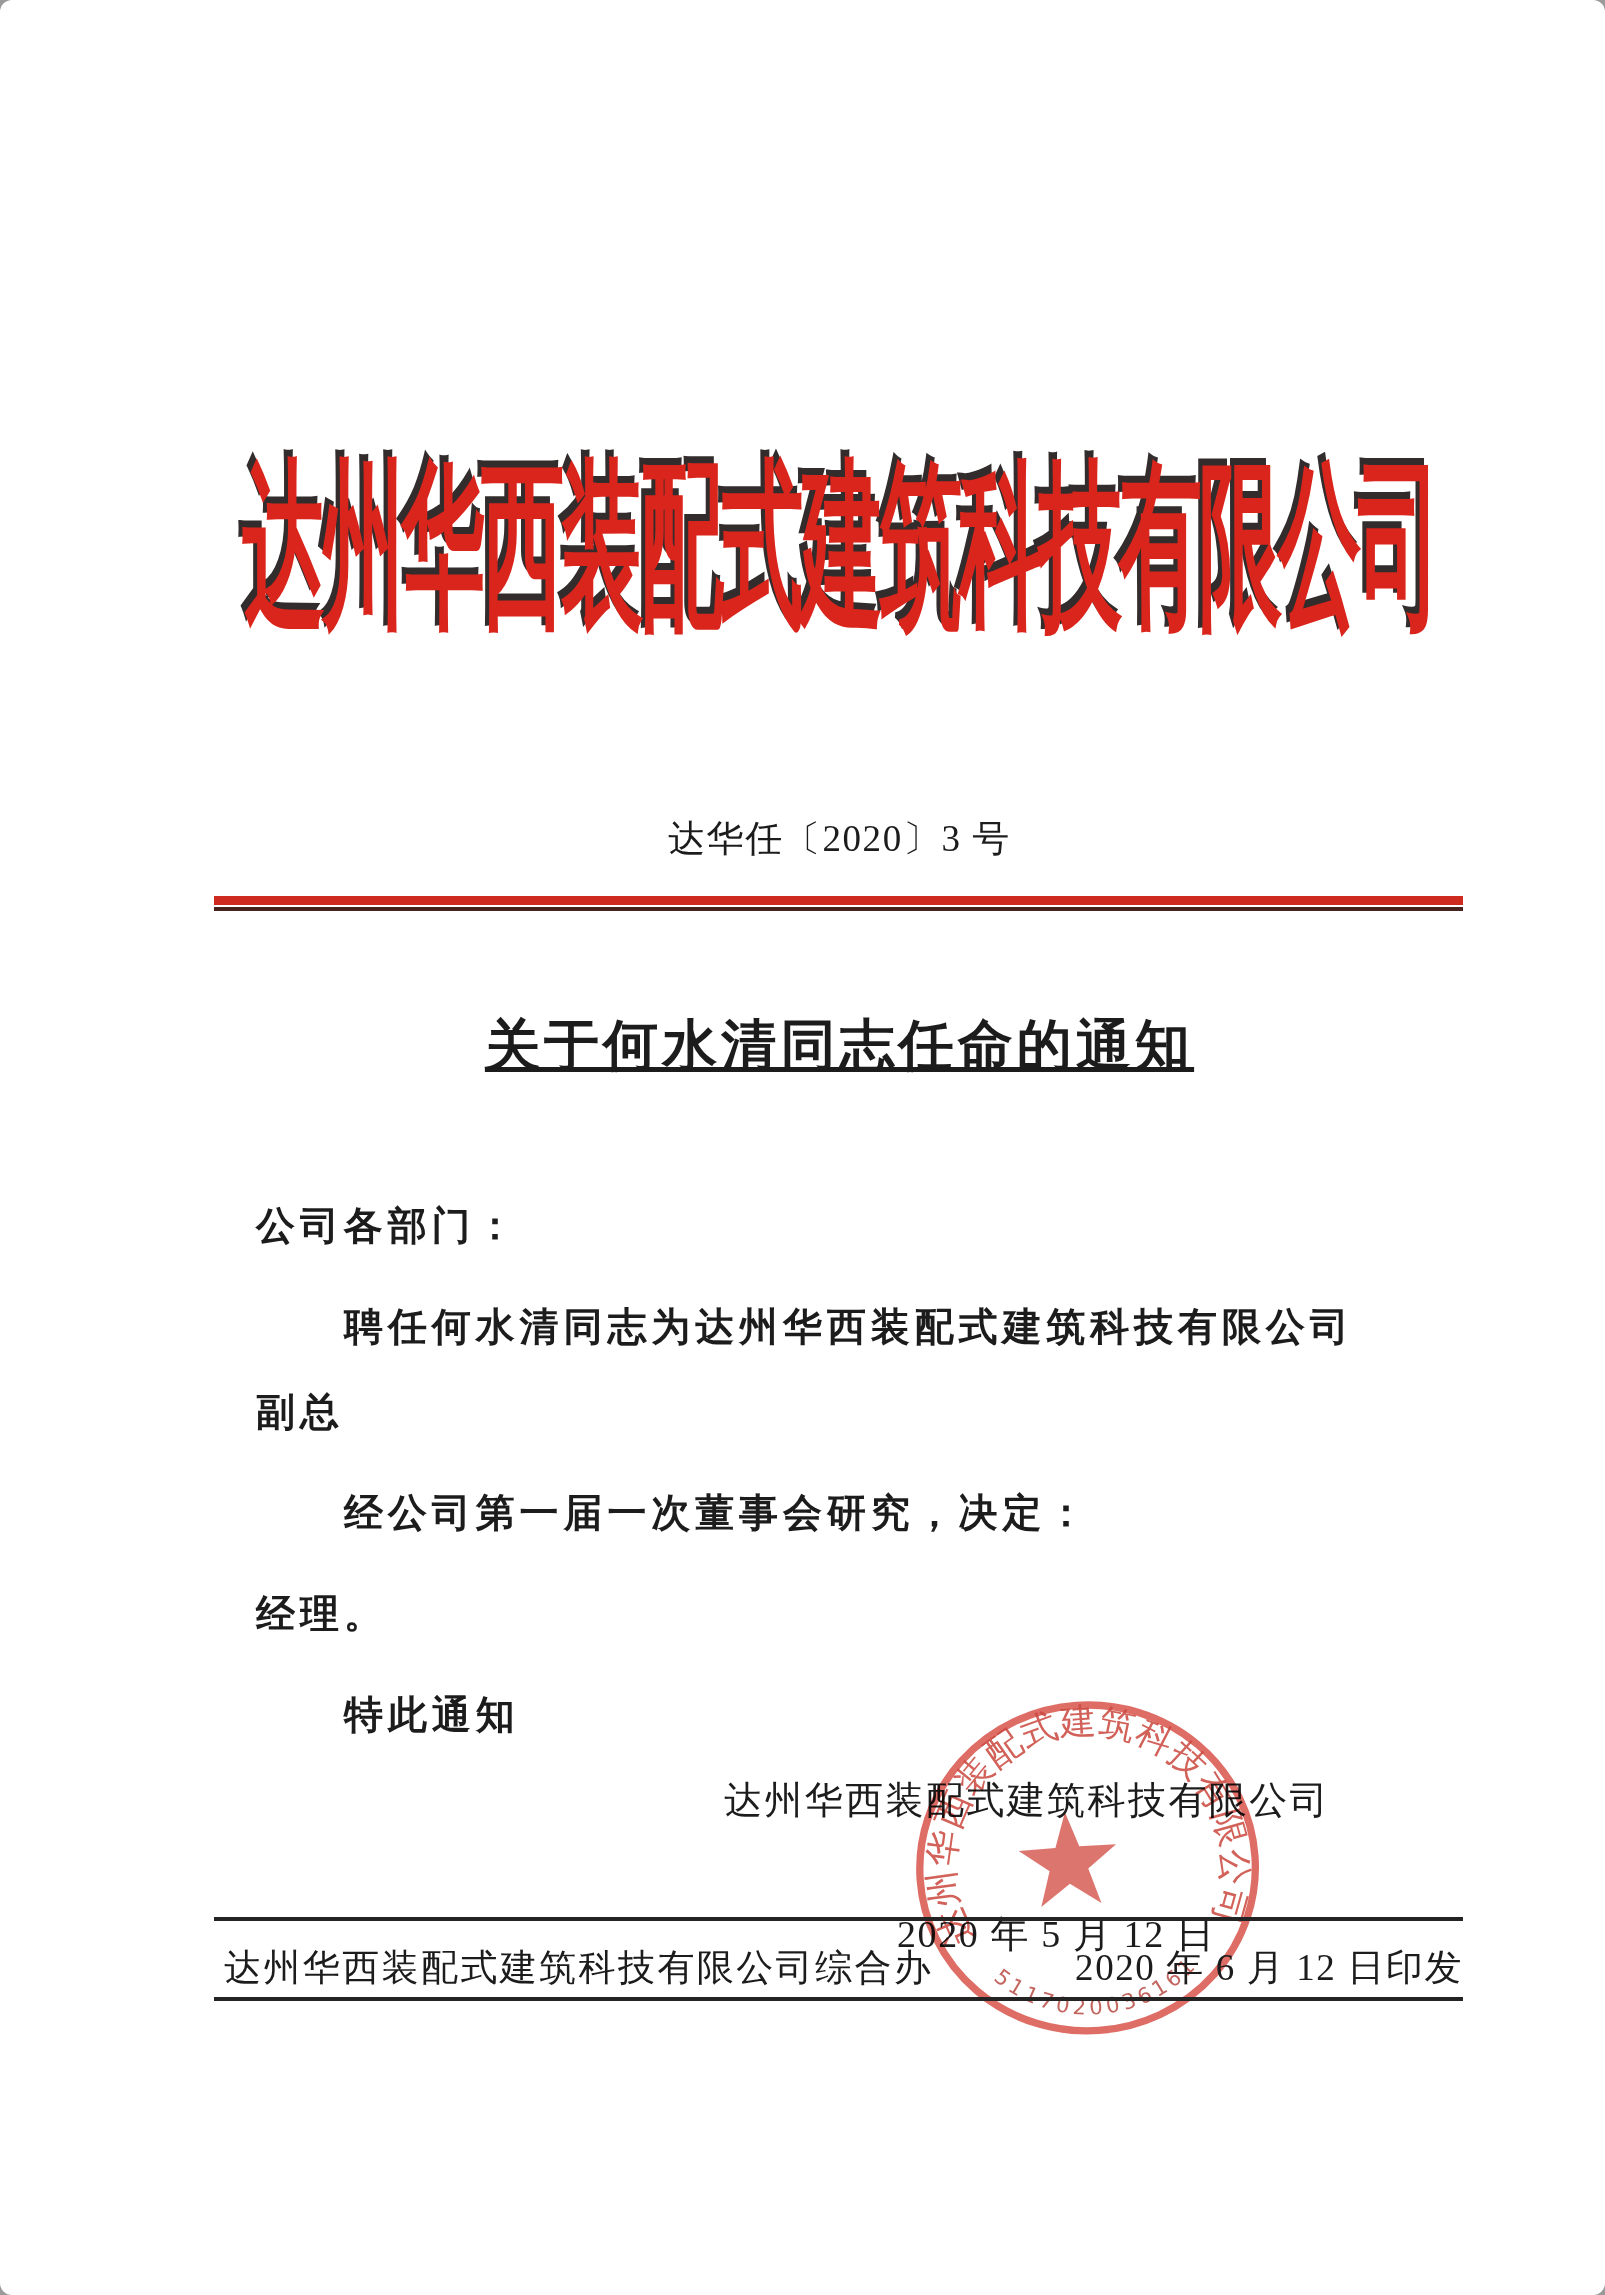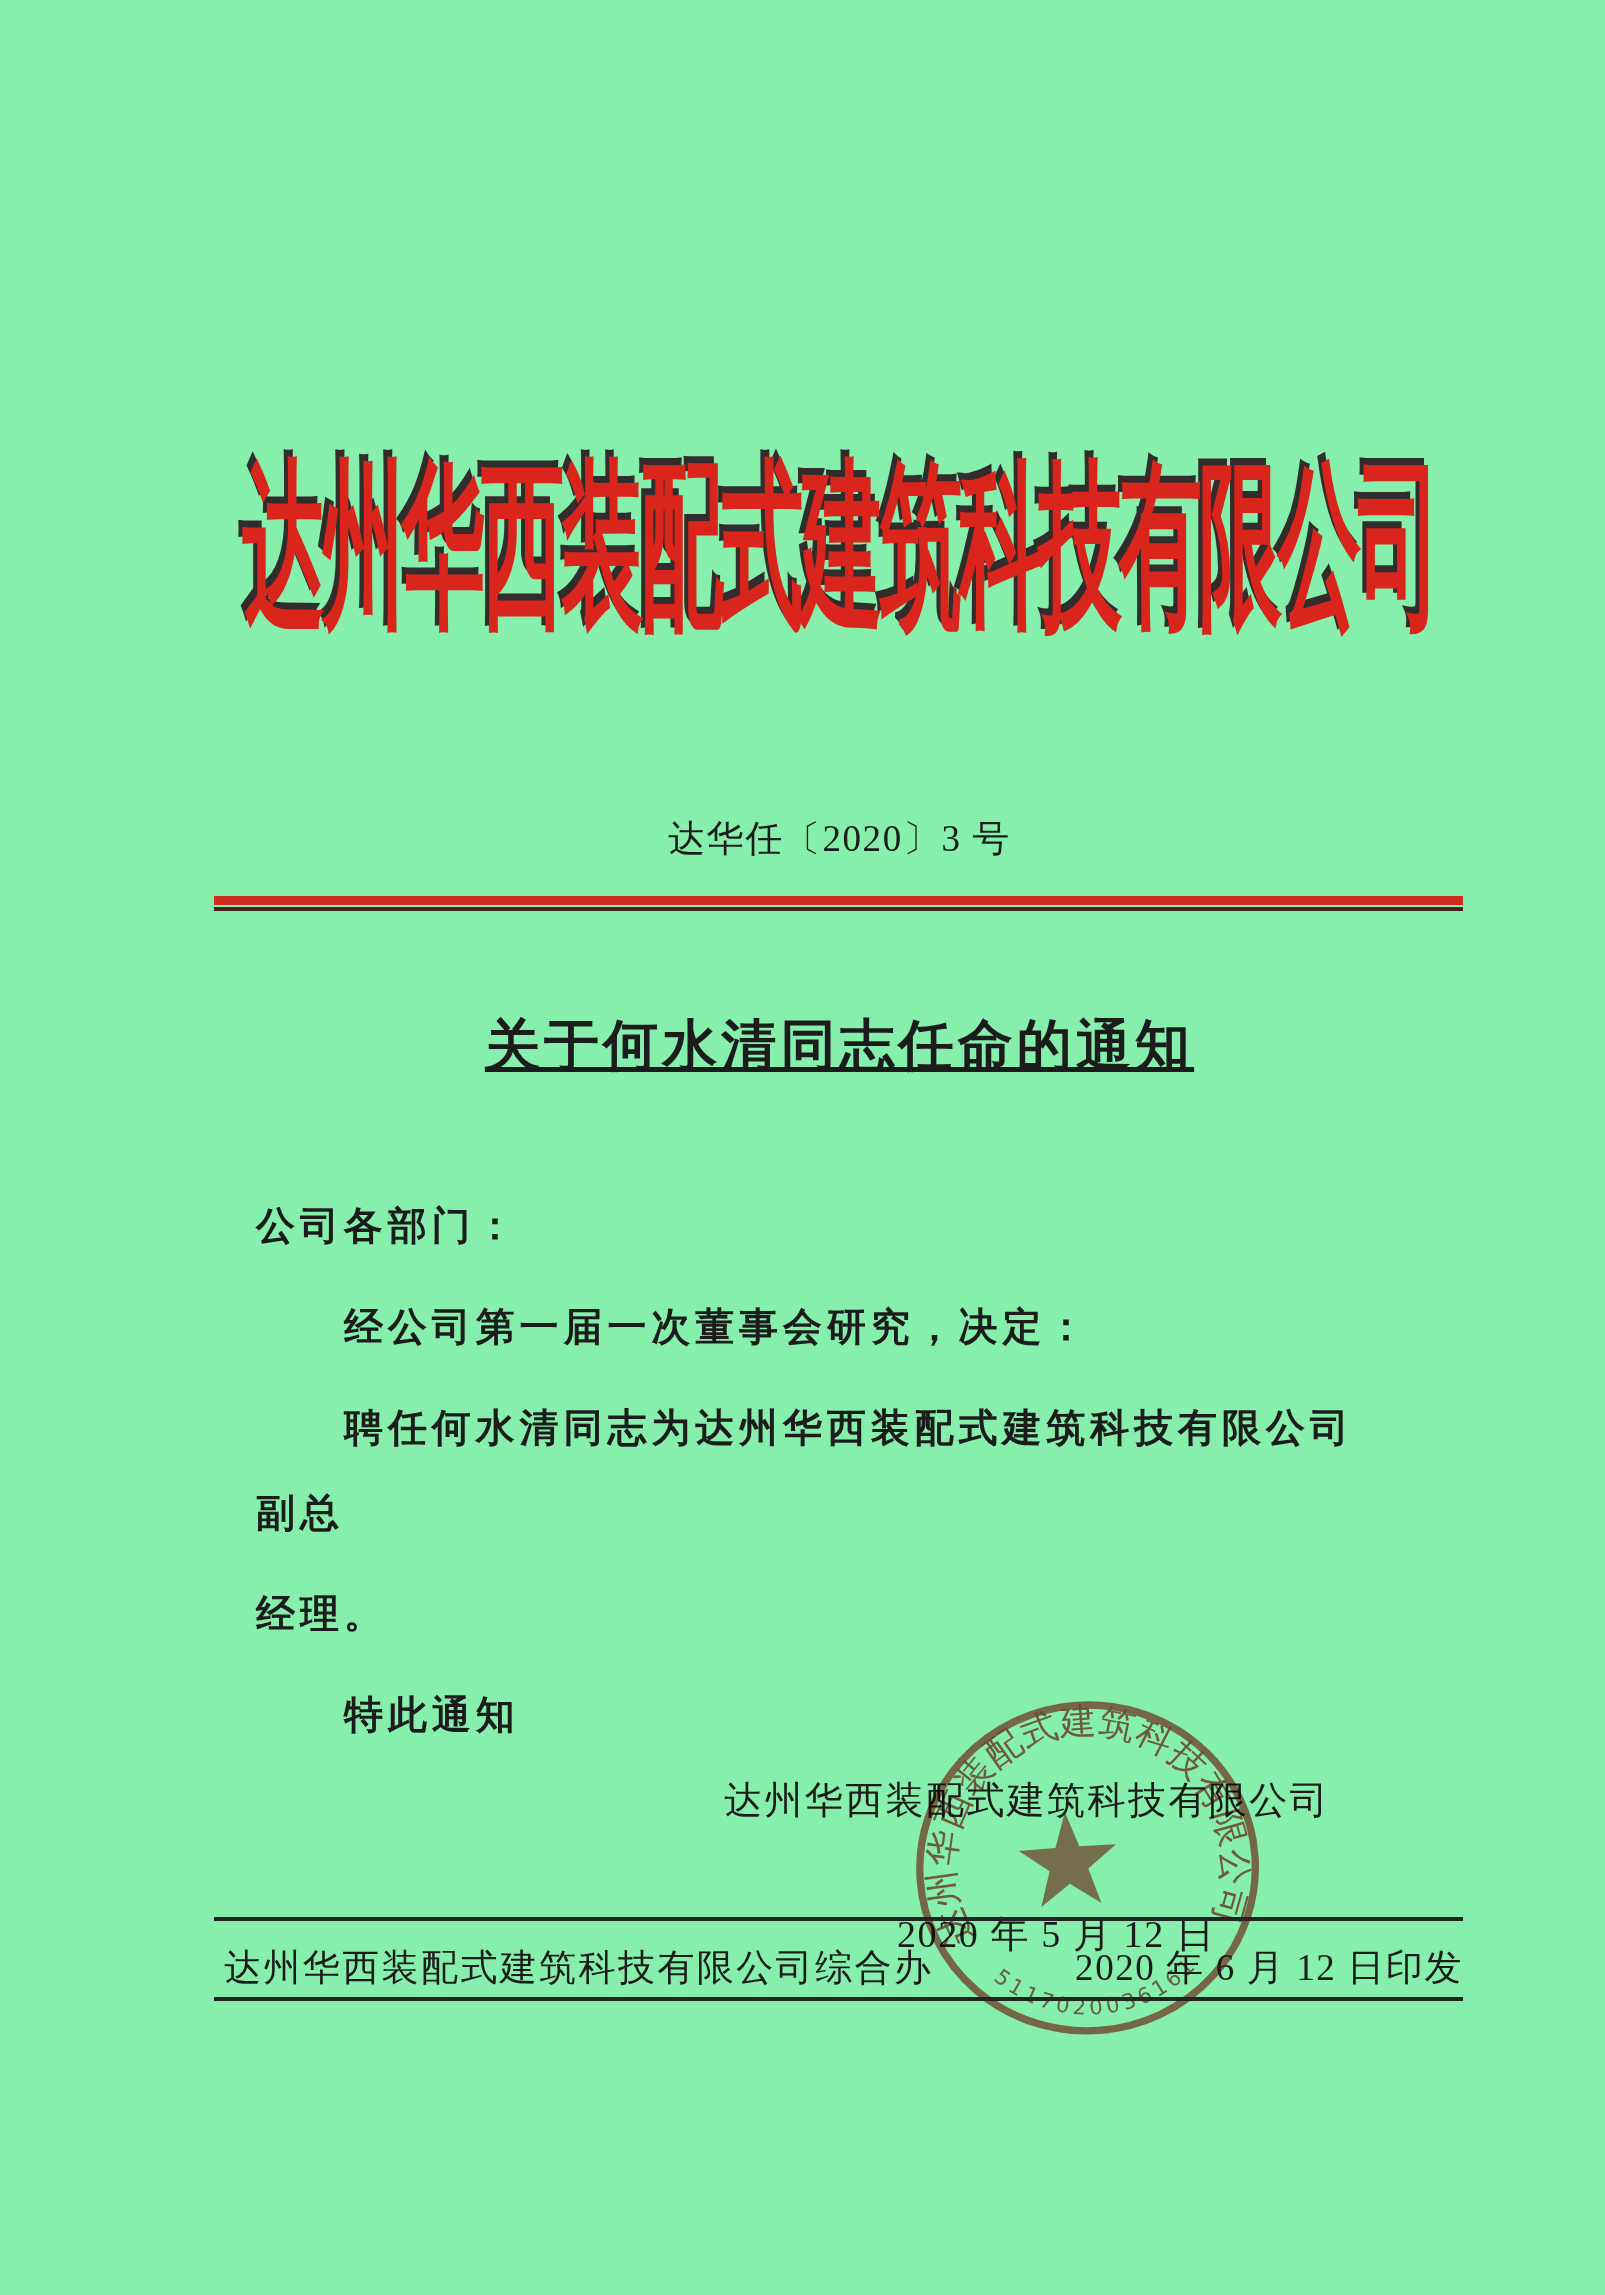--- a/index.html
+++ b/index.html
@@ -7,24 +7,25 @@
     --letterhead_shadow:#332c2c;
     --rule_red:#cf2a20;
     --rule_dark:#46231f;
     --ink:#1c1c1c;
     --seal_red:#d8544b;
   }
   html,body{margin:0;padding:0;background:#9a9a9a;}
   .page{
     position:relative;
     width:1605px;height:2295px;
-    background:#86efac;
+    background:#ffffff;
     overflow:hidden;
     font-family:"Liberation Serif","DejaVu Serif",serif;
     color:var(--ink);
+    border-radius:12px;
   }
   
   .letterhead{
     position:absolute;left:200px;top:447px;width:1280px;height:204px;
     display:flex;align-items:center;justify-content:center;
   }
   .letterhead span{
     font-size:83px;letter-spacing:-3.3px;white-space:nowrap;
     font-weight:700;
     color:var(--letterhead_red);
@@ -94,22 +95,22 @@
   <div class="red-rule">
     <div class="thick"></div>
     <div class="gap"></div>
     <div class="thin"></div>
   </div>
 
   <h1 class="doc-title">关于何水清同志任命的通知</h1>
 
   <div class="body-text">
     <p>公司各部门：</p>
+    <p class="indent">聘任何水清同志为达州华西装配式建筑科技有限公司副总</p>
     <p class="indent">经公司第一届一次董事会研究，决定：</p>
-    <p class="indent">聘任何水清同志为达州华西装配式建筑科技有限公司副总</p>
     <p>经理。</p>
     <p class="indent">特此通知</p>
   </div>
 
   <div class="sig-company">达州华西装配式建筑科技有限公司</div>
   <div class="sig-date">2020 年 5 月 12 日</div>
 
   <svg class="seal" viewBox="0 0 426 416" xmlns="http://www.w3.org/2000/svg" aria-hidden="true">
     <defs>
       <path id="sealArcTop" d="M 70.1 288.5 A 165 165 0 1 1 355.9 288.5" fill="none"></path>

